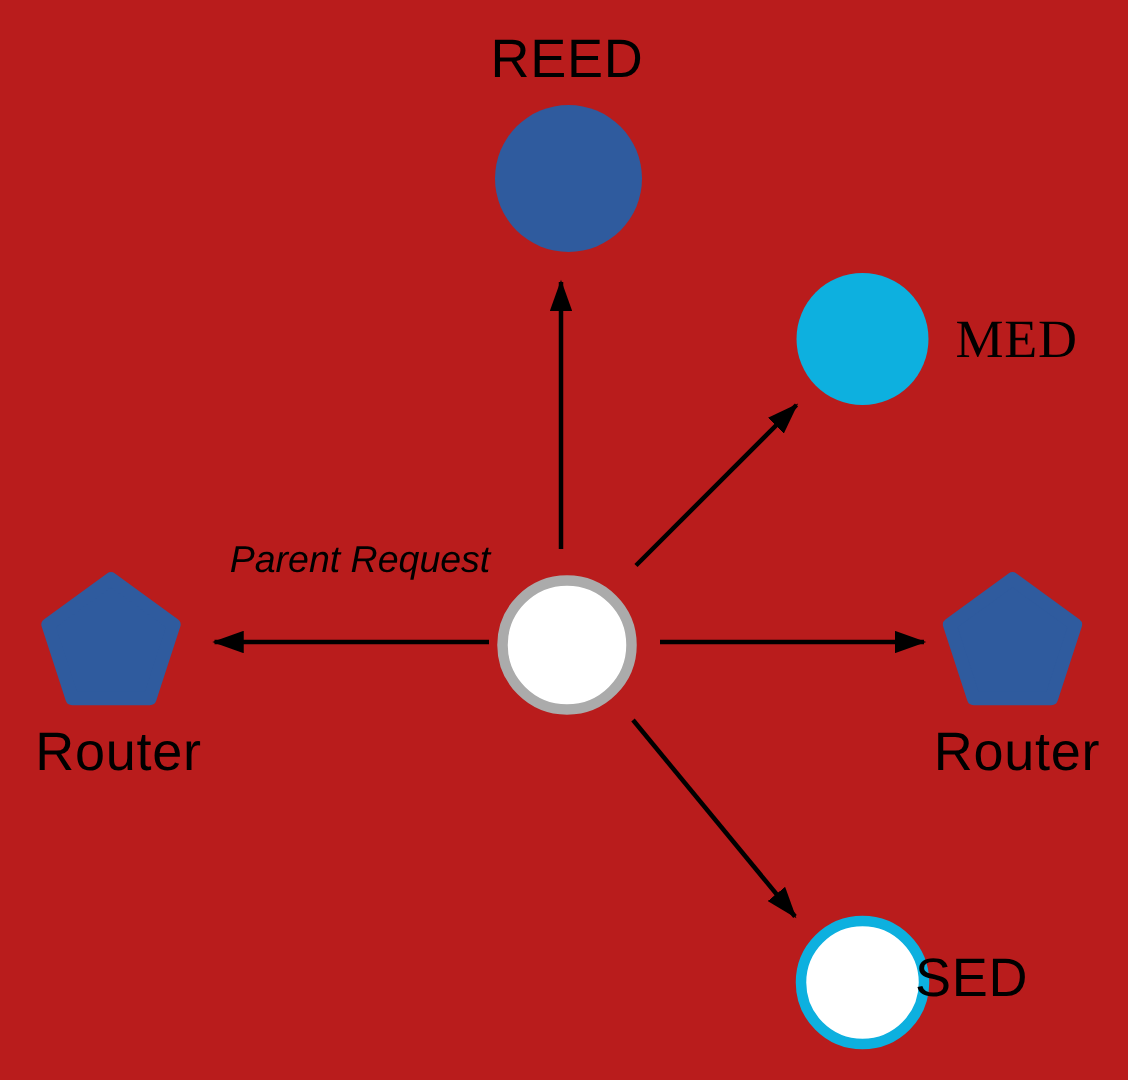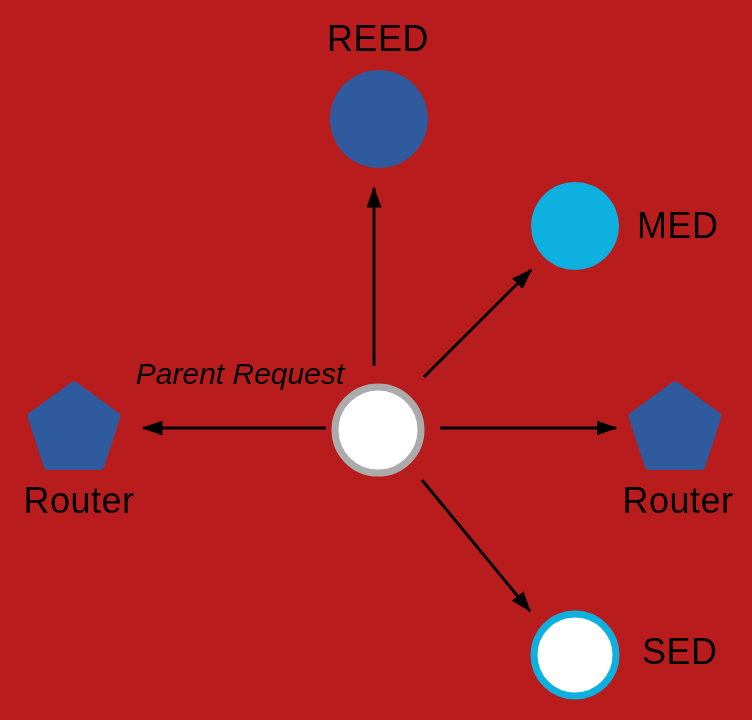--- a/index.html
+++ b/index.html
@@ -31,21 +31,21 @@
   .centered {
     transform: translateX(-50%);
   }
   .edge-annotation {
     position: absolute;
     left: 240px;
     top: 359px;
     transform: translateX(-50%);
     text-align: left;
     font-style: italic;
-    font-size: 30px;
+    font-size: 25px;
     line-height: 29px;
     color: #000000;
     white-space: nowrap;
   }
 </style>
 </head>
 <body>
 
 <div class="stage">
 
@@ -72,25 +72,25 @@
 
     <polygon points="74,386 115.9,416.4 99.9,465.6 48.1,465.6 32.1,416.4" stroke-width="9" stroke-linejoin="round" fill="#2F5B9E" stroke="#2F5B9E"></polygon>
 
     <polygon points="675,386 716.9,416.4 700.9,465.6 649.1,465.6 633.1,416.4" stroke-width="9" stroke-linejoin="round" fill="#2F5B9E" stroke="#2F5B9E"></polygon>
 
     <circle cx="575" cy="655" r="41" stroke-width="7" stroke="#0DB0DF" fill="#FFFFFF"></circle>
   </svg>
 
   <div class="node-label centered" style="left:378px; top:21px;">REED</div>
 
-  <div class="node-label" style="left:637px; top:208px;">MED</div>
+  <div class="node-label" style="left:637px; top:208px;font-family:Liberation Serif, serif;">MED</div>
 
   <div class="node-label centered" style="left:79px; top:483px;">Router</div>
 
   <div class="node-label centered" style="left:678px; top:483px;">Router</div>
 
-  <div class="node-label" style="left:642px; top:634px;">SED</div>
+  <div class="node-label" style="left:610px; top:634px;">SED</div>
 
   <div class="edge-annotation">
     <div>Parent Request</div>
   </div>
 
 </div>
 
 </body></html>

